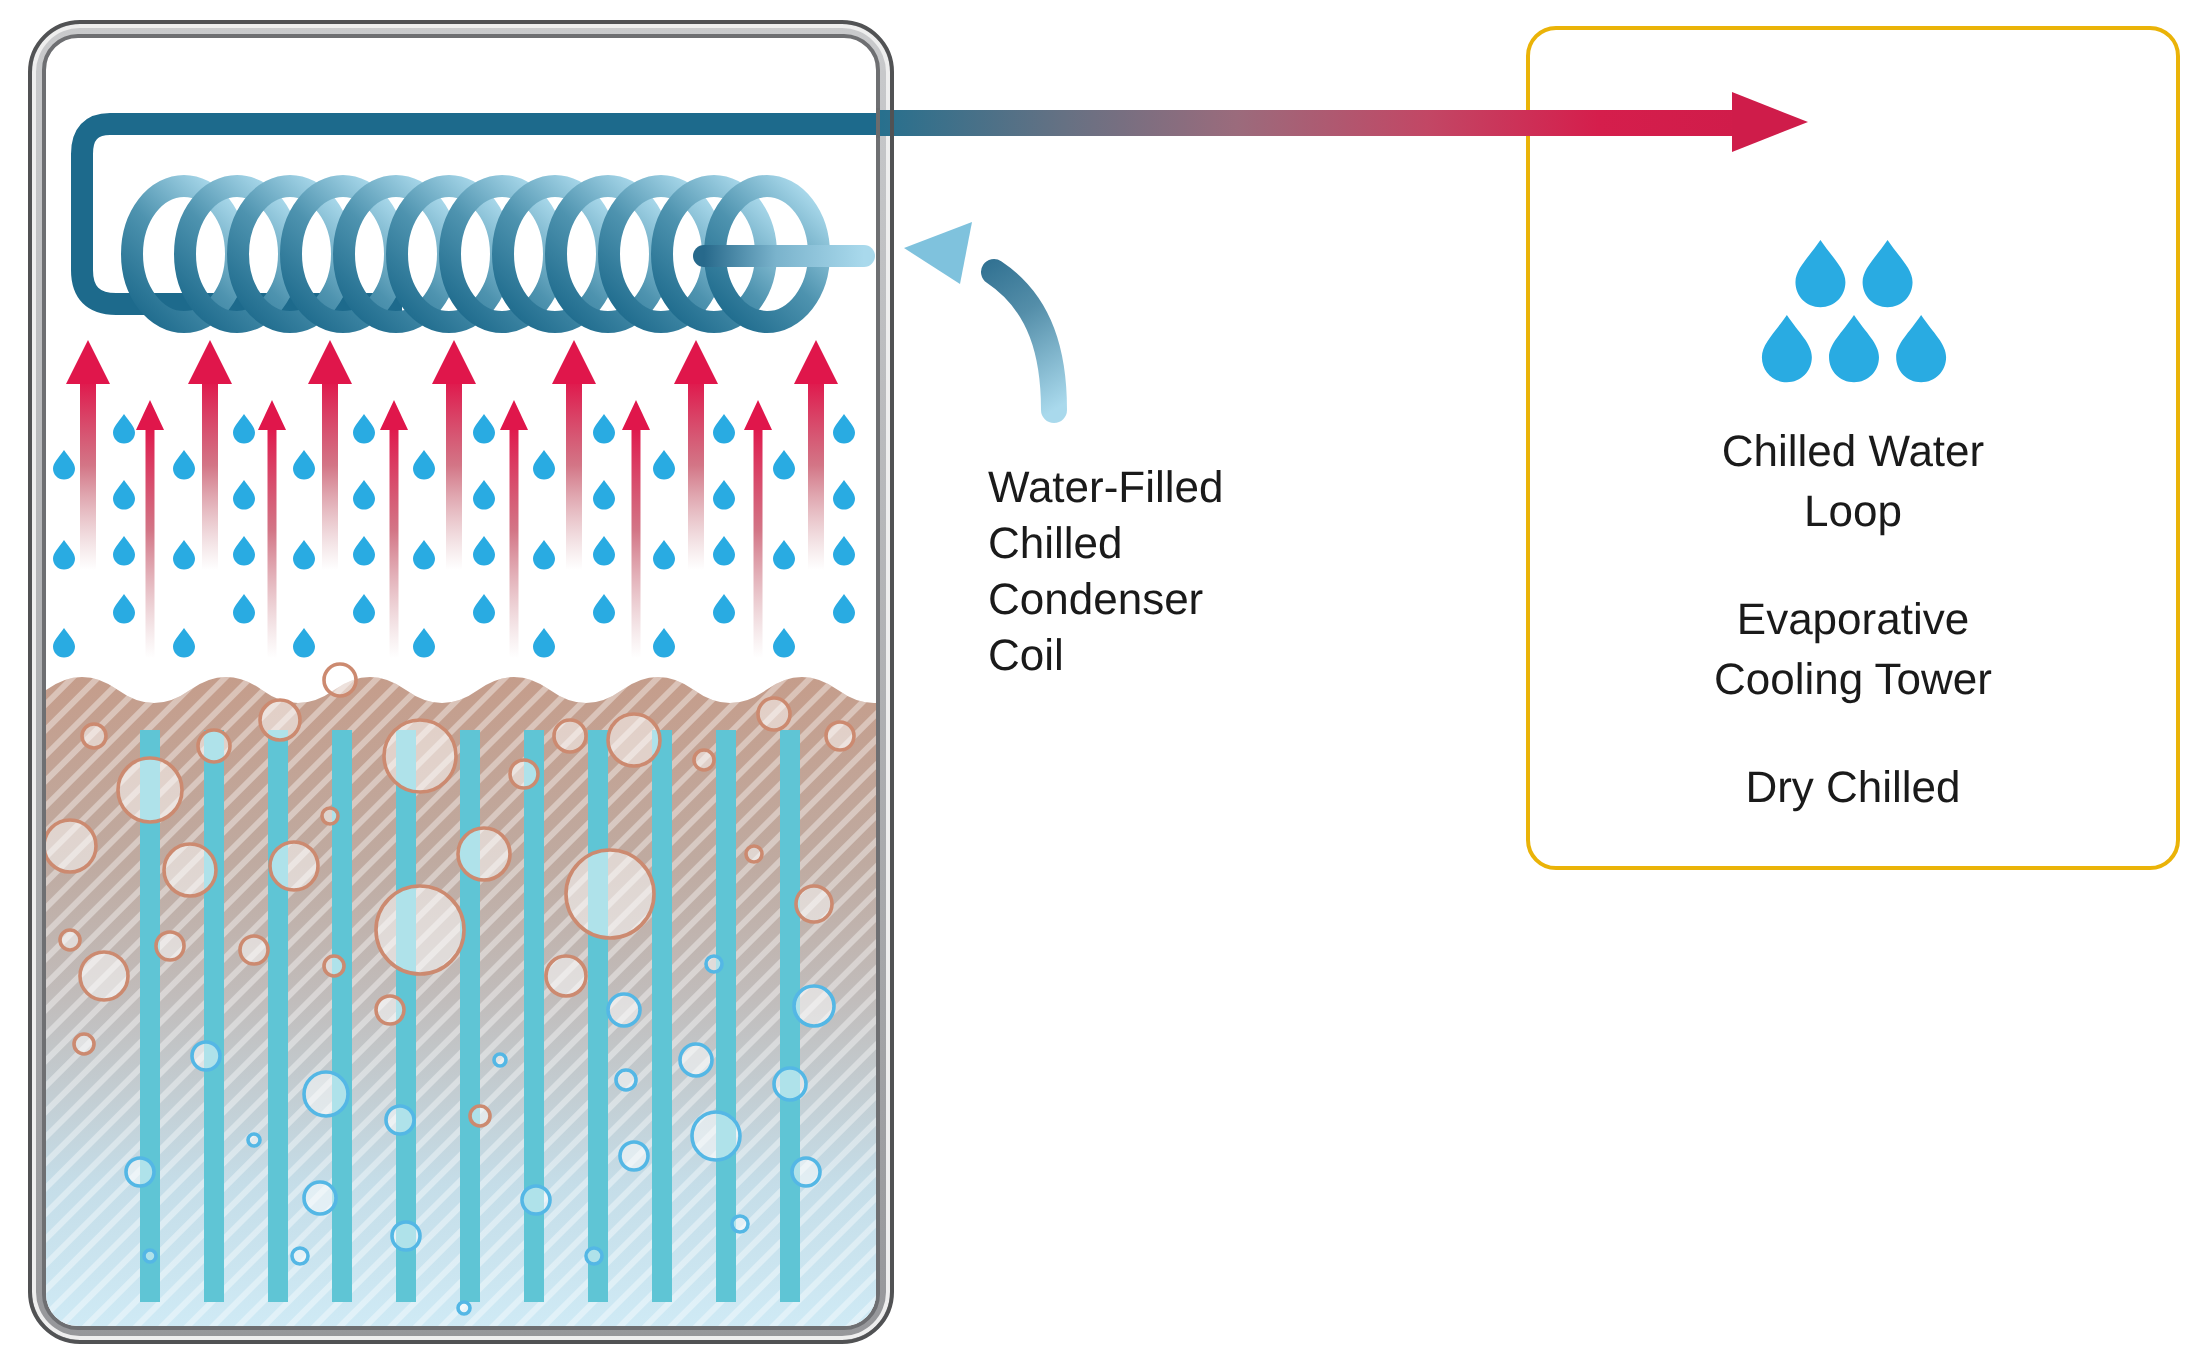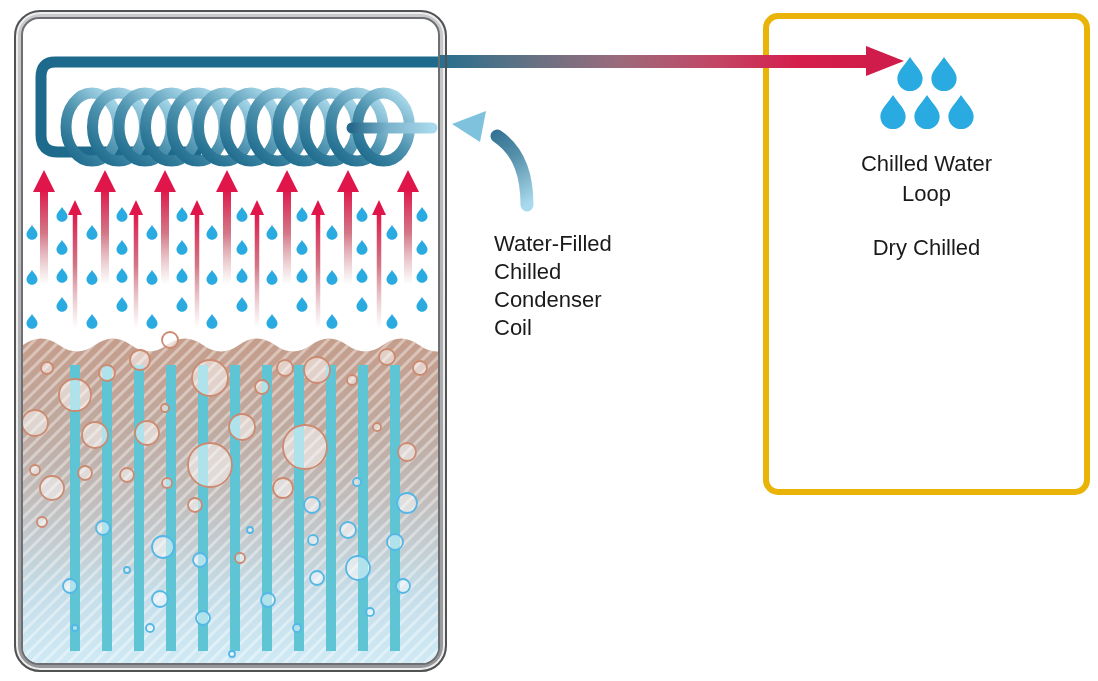--- a/index.html
+++ b/index.html
@@ -21,42 +21,44 @@
   .flow-head{left:866px;top:46px;width:0;height:0;border-top:15px solid transparent;
         border-bottom:15px solid transparent;border-left:38px solid #cf1c4a;}
   .border-overlap{left:438px;top:54px;width:5px;height:15px;
         border-left:2px solid #6b6c6e;border-right:2px solid #515254;}
 
   
   .curve-arrow{left:445px;top:100px;}
   .coil-label{left:494px;top:230px;font-size:22px;line-height:28px;white-space:pre-line;}
 
   
-  .panel{left:763px;top:13px;width:327px;height:482px;border:6px solid #eab308;border-radius:15px;
-         box-sizing:border-box;display:flex;flex-direction:column;align-items:center;padding-top:36px;}
+  .panel{left:763px;top:13px;width:327px;height:422px;border:2px solid #eab308;border-radius:15px;
+         box-sizing:border-box;display:flex;flex-direction:column;align-items:center;padding-top:103px;}
   .panel-icon{margin-bottom:16px;}
   .panel-text{text-align:center;}
   .panel-text p{margin:0 0 24px 0;font-size:22px;line-height:30px;white-space:pre-line;}
 </style>
 </head>
 <body>
 
 <div class="stage">
 
   <div class="abs panel">
     <svg class="panel-icon" width="120" height="78" viewBox="0 0 120 78">
       <use href="#dropPath" transform="translate(43 2) scale(2.3)" fill="#29abe2"></use>
       <use href="#dropPath" transform="translate(77 2) scale(2.3)" fill="#29abe2"></use>
       <use href="#dropPath" transform="translate(26 40) scale(2.3)" fill="#29abe2"></use>
       <use href="#dropPath" transform="translate(60 40) scale(2.3)" fill="#29abe2"></use>
       <use href="#dropPath" transform="translate(94 40) scale(2.3)" fill="#29abe2"></use>
     </svg>
     <div class="panel-text">
       <p>Chilled Water
 Loop</p>
+      <p>Evaporative
+Cooling Tower</p>
       <p>Dry Chilled</p>
     </div>
   </div>
 
   <div class="abs tank">
     <div class="tank-inner">
       <svg id="tank-svg" viewBox="0 0 415 644" preserveAspectRatio="none">
         <defs>
           <path id="dropPath" d="M0,0 C2.6,3.9 5.5,6.3 5.5,9.3 C5.5,12.4 3.1,14.8 0,14.8 C-3.1,14.8 -5.5,12.4 -5.5,9.3 C-5.5,6.3 -2.6,3.9 0,0 Z"></path>
           <linearGradient id="liquidGrad" x1="0" y1="0" x2="0" y2="1">

